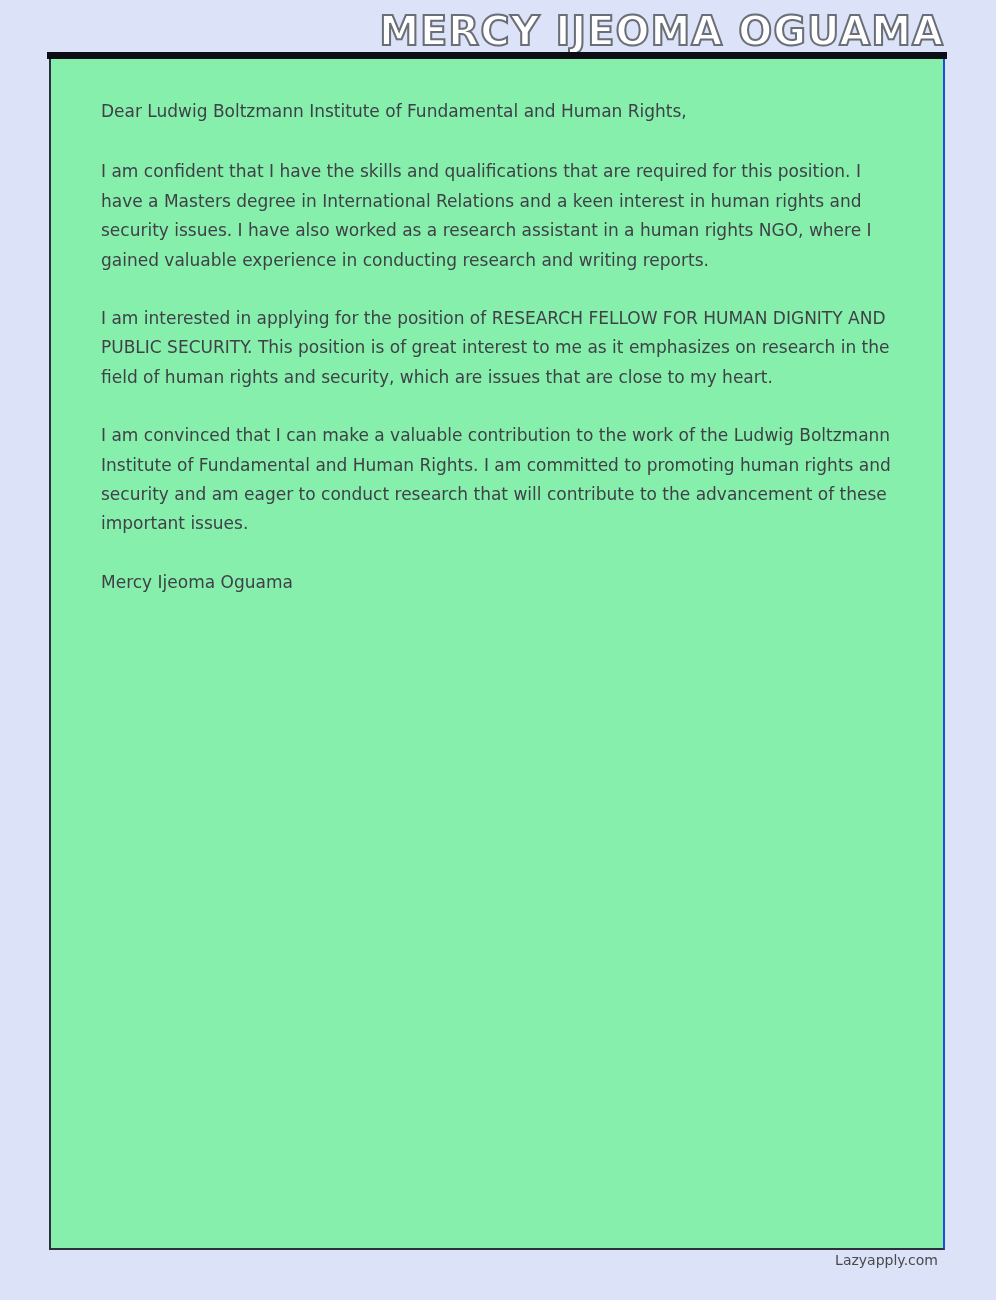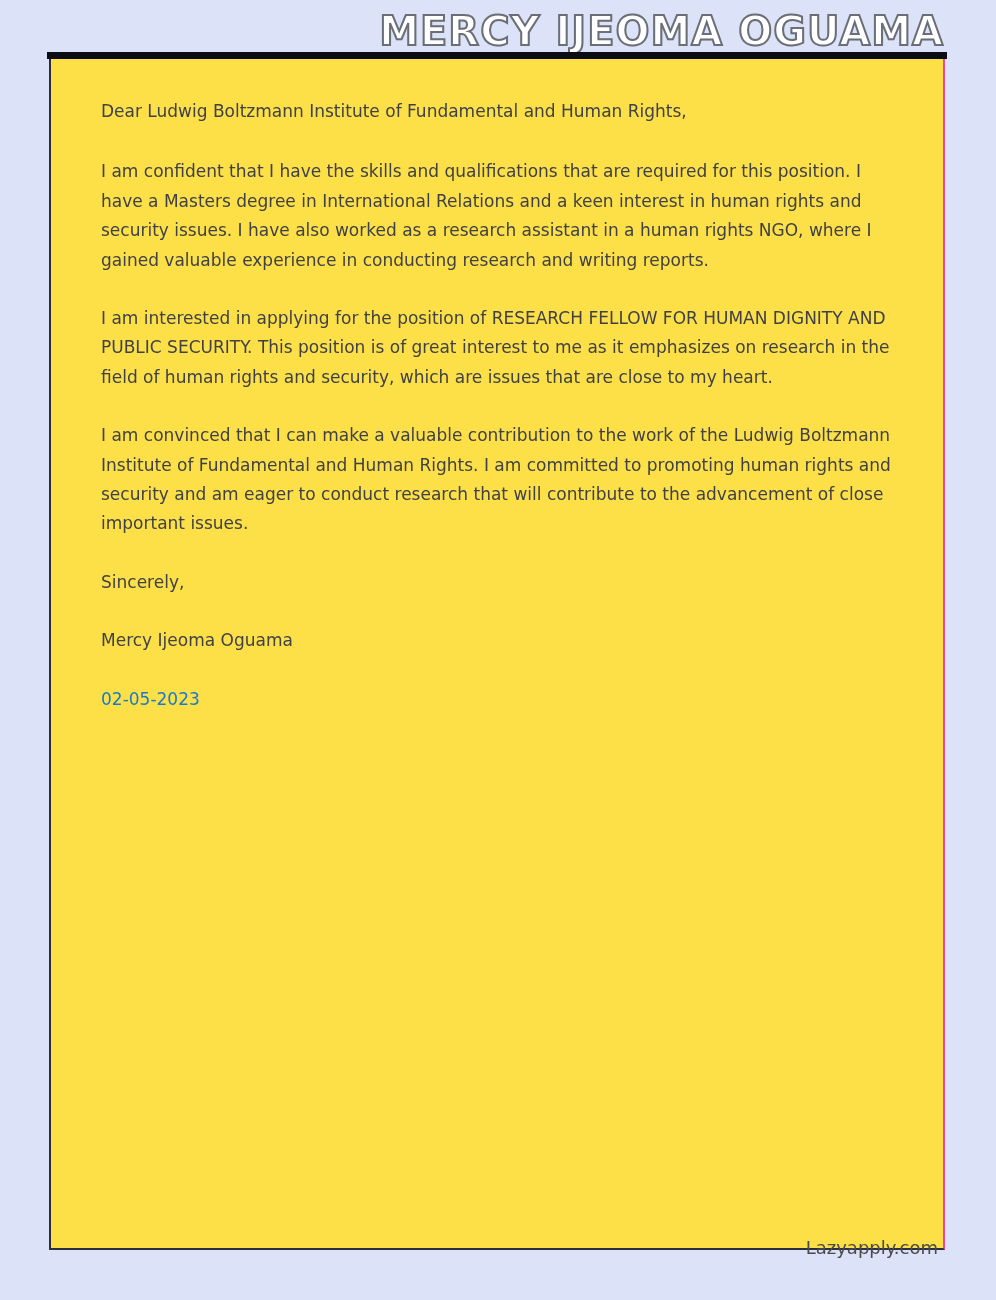--- a/index.html
+++ b/index.html
@@ -36,23 +36,23 @@
     width: 900px;
     height: 7px;
     background: #0c0c14;
   }
   .page {
     position: absolute;
     top: 59px;
     left: 49px;
     width: 896px;
     height: 1191px;
-    background: #fde047;
+    background: #86efac;
     border-left: 2px solid #2e2e3c;
-    border-right: 2px solid #ec4899;
+    border-right: 2px solid #1d4ed8;
     border-bottom: 2px solid #2e2e3c;
     box-sizing: border-box;
   }
   .letter {
     padding: 38px 50px 0 50px;
     color: #3f4147;
     font-size: 17px;
     line-height: 1.73;
   }
   .letter p {
@@ -64,22 +64,22 @@
   .signature {
     margin-top: 6px;
   }
   .date {
     color: #1879cd;
     margin-top: -6px;
   }
   .footer-brand {
     position: absolute;
     right: 58px;
-    bottom: 38px;
-    font-size: 18px;
+    bottom: 28px;
+    font-size: 14px;
     color: #4a4a4a;
   }
 </style>
 </head>
 <body>
 
 <div class="canvas">
 
   <div class="header-name">MERCY IJEOMA OGUAMA</div>
 
@@ -87,27 +87,25 @@
 
   <div class="page">
     <div class="letter">
 
       <p class="tight">Dear Ludwig Boltzmann Institute of Fundamental and Human Rights,</p>
 
       <p>I am confident that I have the skills and qualifications that are required for this position. I have a Masters degree in International Relations and a keen interest in human rights and security issues. I have also worked as a research assistant in a human rights NGO, where I gained valuable experience in conducting research and writing reports.</p>
 
       <p>I am interested in applying for the position of RESEARCH FELLOW FOR HUMAN DIGNITY AND PUBLIC SECURITY. This position is of great interest to me as it emphasizes on research in the field of human rights and security, which are issues that are close to my heart.</p>
 
-      <p>I am convinced that I can make a valuable contribution to the work of the Ludwig Boltzmann Institute of Fundamental and Human Rights. I am committed to promoting human rights and security and am eager to conduct research that will contribute to the advancement of close important issues.</p>
+      <p>I am convinced that I can make a valuable contribution to the work of the Ludwig Boltzmann Institute of Fundamental and Human Rights. I am committed to promoting human rights and security and am eager to conduct research that will contribute to the advancement of these important issues.</p>
 
 
-      <p>Sincerely,</p>
 
       <p class="signature">Mercy Ijeoma Oguama</p>
 
-      <p class="date">02-05-2023</p>
 
     </div>
   </div>
 
   <div class="footer-brand">Lazyapply.com</div>
 
 </div>
 
 </body></html>

